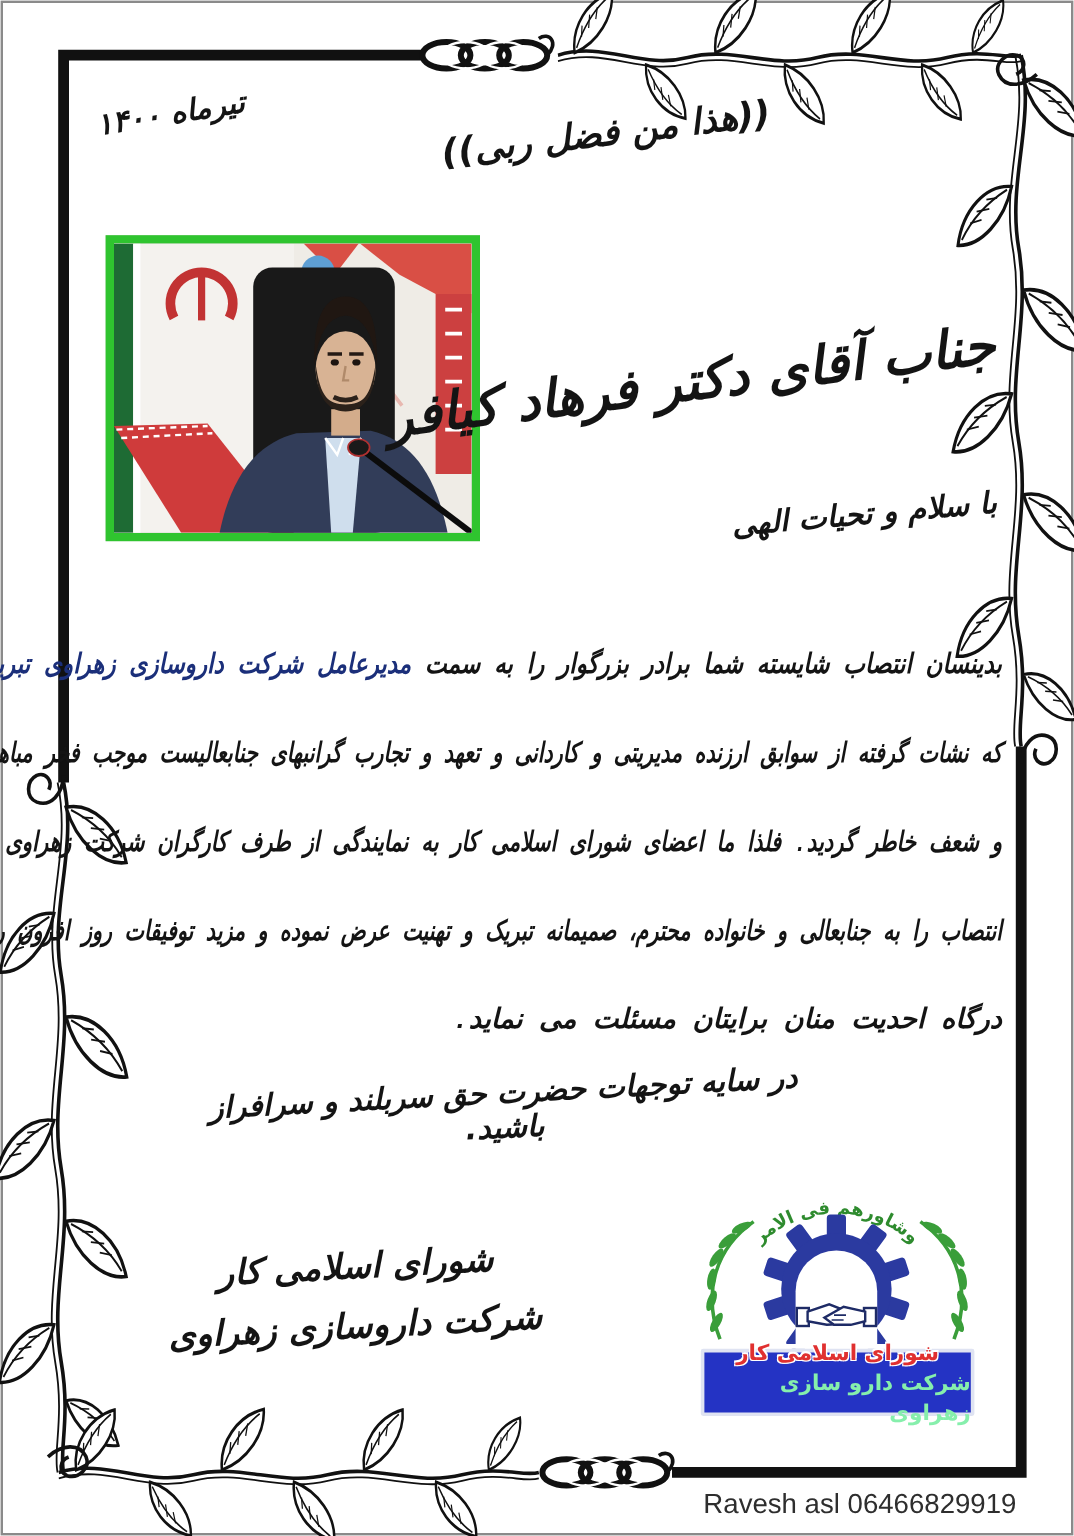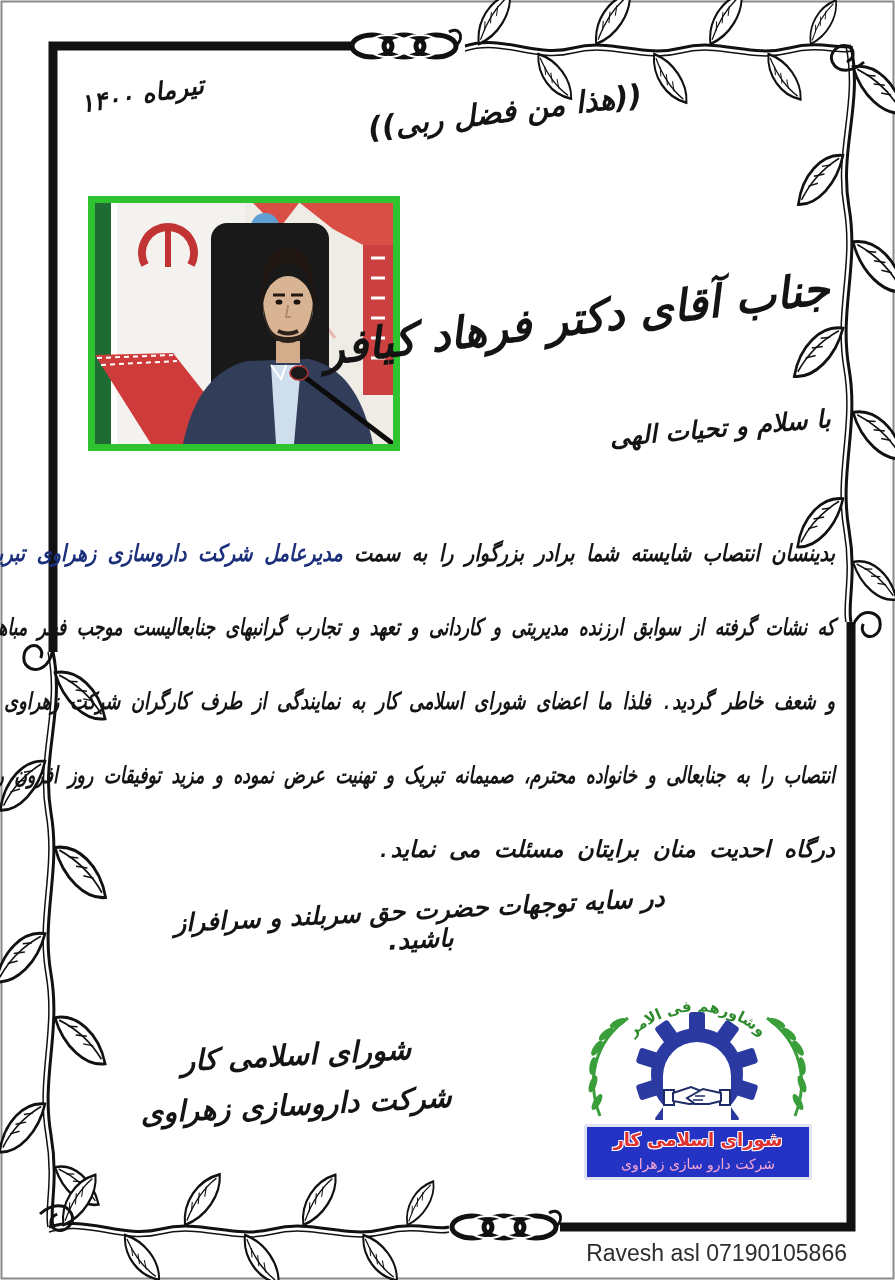--- a/index.html
+++ b/index.html
@@ -38,21 +38,21 @@
   .signature .sig-line{transform:rotate(-3deg);margin-bottom:16px;white-space:nowrap;}
 
   .logo-emblem{left:570px;top:984px;}
   .logo-label{
     left:584px;top:1124px;width:228px;height:56px;background:#2433c4;
     border:3px solid #dfe3f2;border-radius:2px;display:flex;flex-direction:column;
     justify-content:center;align-items:center;box-sizing:border-box;
   }
   .logo-label .l1{color:#e03030;font-weight:700;font-size:18px;line-height:25px;
     text-shadow:1px 1px 0 #fff,-1px -1px 0 #fff,1px -1px 0 #fff,-1px 1px 0 #fff;}
-  .logo-label .l2{color:#f9a8d4;font-weight:400;font-size:14px;line-height:25px;}
+  .logo-label .l2{color:#86efac;font-weight:700;font-size:18px;line-height:25px;}
 
   .watermark{right:48px;top:1240px;font-family:"Liberation Sans",sans-serif;
     font-size:23px;color:#2e2e2e;}
 </style>
 </head>
 <body>
 
 <div class="page">
 
   <svg class="border-svg" width="895" height="1280" viewBox="0 0 895 1280">
@@ -233,16 +233,16 @@
           <path d="M-2,22 L8,22 M-4,26 L6,26" stroke-width="1.4"></path>
         </g>
       </g>
     </svg>
 
     <div class="abs fa logo-label">
       <div class="l1">شورای اسلامی کار</div>
       <div class="l2">شرکت دارو سازی زهراوی</div>
     </div>
 
-    <div class="abs watermark">Ravesh asl 07190105866</div>
+    <div class="abs watermark">Ravesh asl 06466829919</div>
 
   </div>
 </div>
 
 </body></html>

